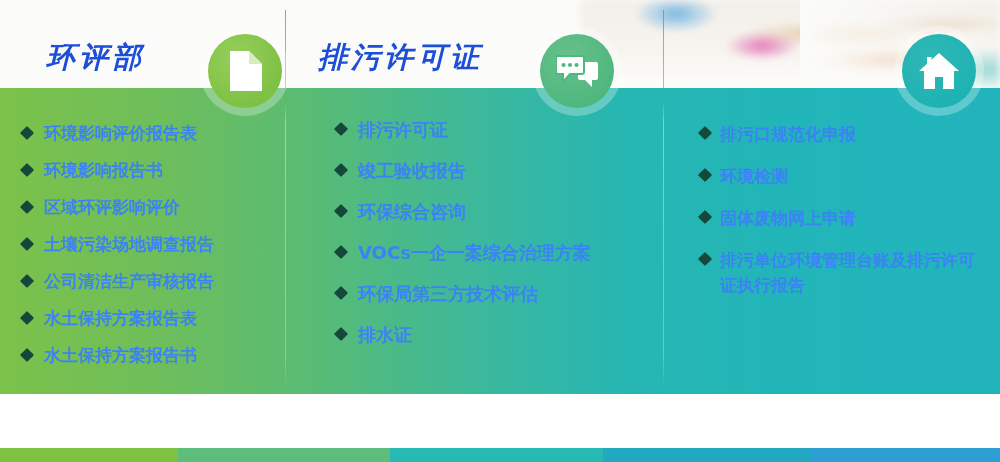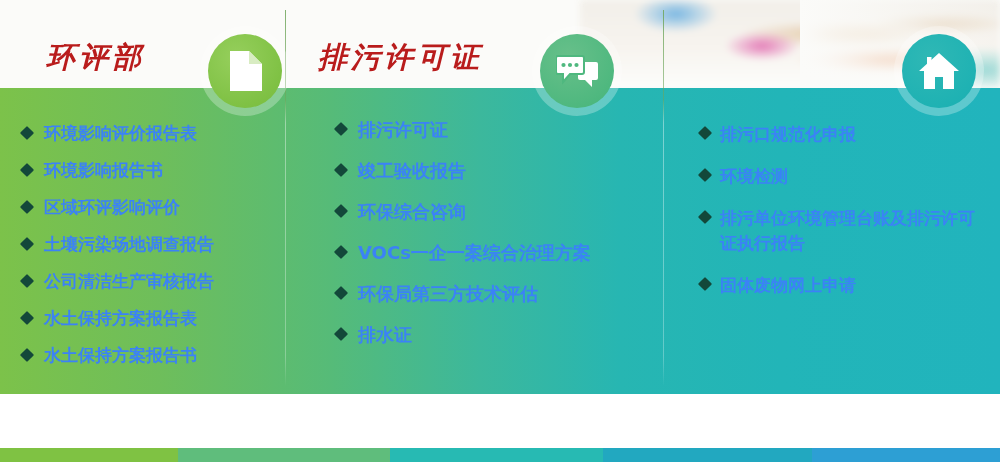--- a/index.html
+++ b/index.html
@@ -62,21 +62,21 @@
   }
   #div1{left:285px;}
   #div2{left:663px;}
 
   
   .col-title{
     position:absolute;
     font-family:"Liberation Serif","DejaVu Serif",serif;
     font-weight:bold;font-style:italic;
     font-size:29px;letter-spacing:4px;
-    color:#b91c1c;
+    color:#1d4ed8;
     text-shadow:0 1px 0 rgba(255,255,255,.55);
     white-space:nowrap;
   }
   #t1{left:46px;top:38px;}
   #t2{left:318px;top:38px;}
   #t3{left:715px;top:38px;}
 
   
   .badge{
     position:absolute;width:74px;height:74px;border-radius:50%;
@@ -244,21 +244,21 @@
       <div class="item">
         <span class="bullet"></span>
         <span class="itxt">排污口规范化申报</span>
       </div>
       <div class="item">
         <span class="bullet"></span>
         <span class="itxt">环境检测</span>
       </div>
       <div class="item">
         <span class="bullet"></span>
+        <span class="itxt">固体废物网上申请</span>
+      </div>
+      <div class="item">
+        <span class="bullet"></span>
         <span class="itxt">排污单位环境管理台账及排污许可证执行报告</span>
       </div>
-      <div class="item">
-        <span class="bullet"></span>
-        <span class="itxt">固体废物网上申请</span>
-      </div>
     </div>
 
 </div>
 
 </body></html>

